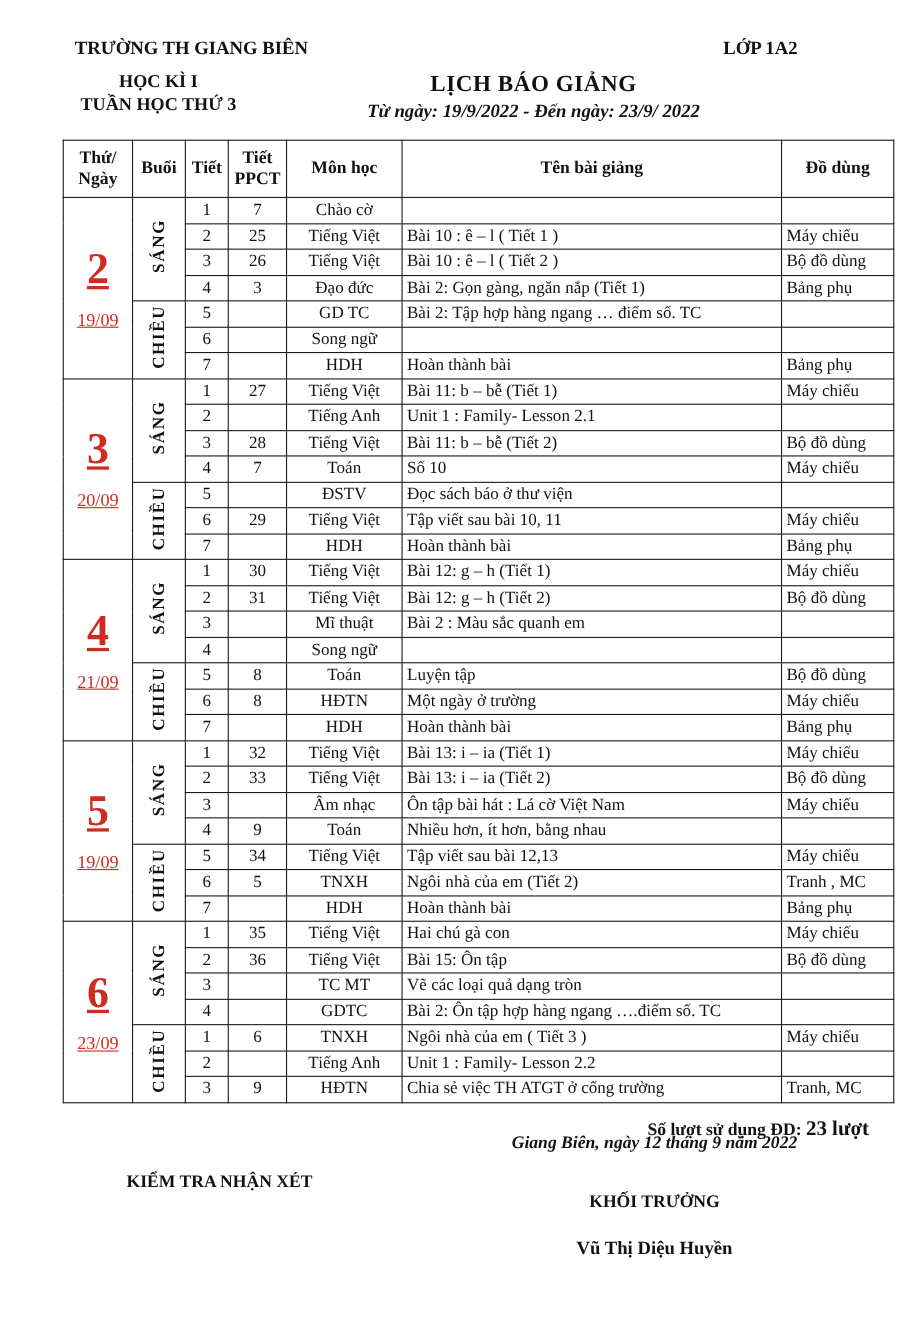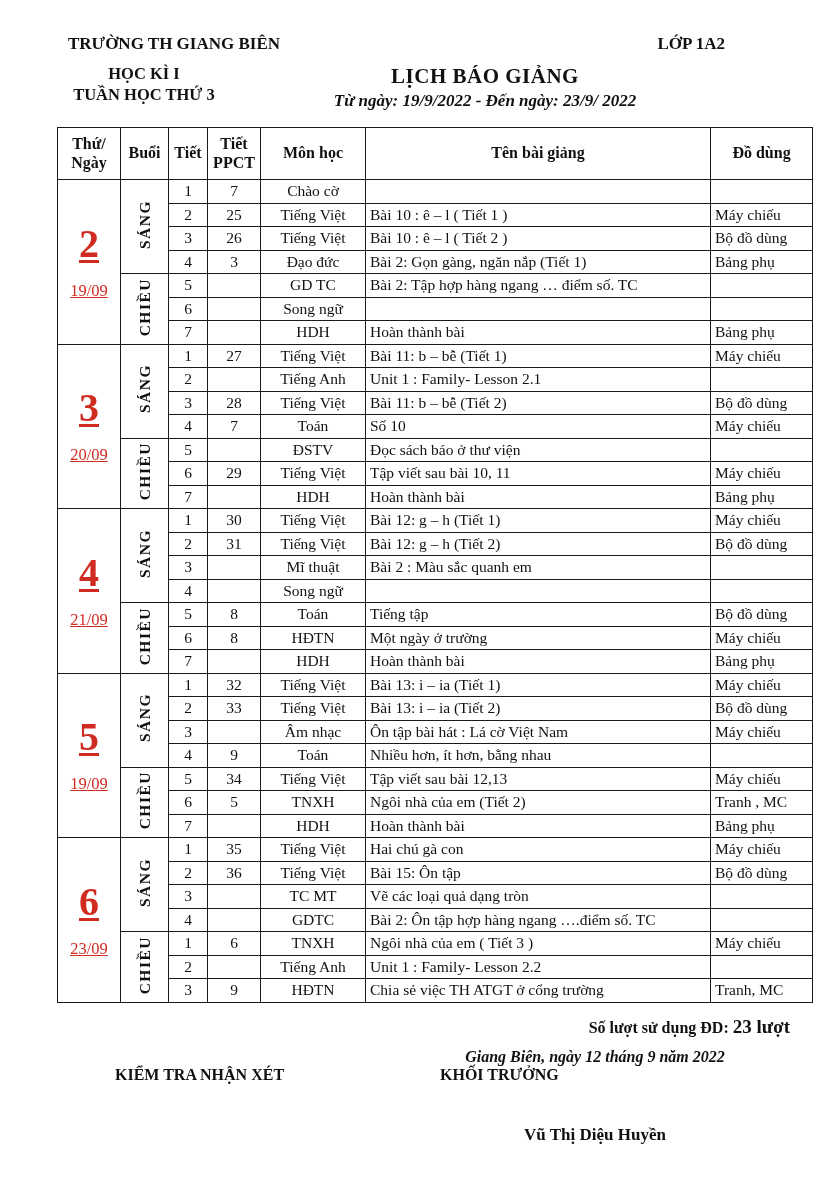--- a/index.html
+++ b/index.html
@@ -63,25 +63,25 @@
     display: inline-block; line-height: 1;
   }
   td.c-center { text-align: center; }
   td.c-left   { text-align: left; padding-left: 7px; }
 
   
   .doc-footer { position: relative; height: 190px; }
   .usage-line { position: absolute; top: 13px; right: 50px; font-weight: bold; font-size: 16px; }
   .usage-value { font-size: 19px; }
   .place-date {
-    position: absolute; top: 45px; left: 440px; width: 310px;
+    position: absolute; top: 28px; left: 440px; width: 310px;
     text-align: center; font-style: italic; font-weight: bold; font-size: 16px;
   }
   .check-label { position: absolute; top: 63px; left: 115px; font-weight: bold; font-size: 16px; }
-  .leader-label { position: absolute; top: 63px; left: 440px; width: 310px; font-weight: bold; font-size: 16px; }
+  .leader-label { position: absolute; top: 81px; left: 440px; width: 310px; text-align: center; font-weight: bold; font-size: 16px; }
   .signature { position: absolute; top: 122px; left: 440px; width: 310px; text-align: center; font-weight: bold; font-size: 17px; }
 </style>
 </head>
 <body>
 
 <div class="page">
 
   <div class="doc-header">
     <div class="hdr-row1">
       <div class="school-name">TRƯỜNG TH GIANG BIÊN</div>
@@ -263,21 +263,21 @@
           <td class="c-center"></td>
           <td class="c-center">Song ngữ</td>
           <td class="c-left"></td>
           <td class="c-left"></td>
         </tr>
         <tr>
           <td class="session-cell" rowspan="3"><span class="session-label">CHIỀU</span></td>
           <td class="c-center">5</td>
           <td class="c-center">8</td>
           <td class="c-center">Toán</td>
-          <td class="c-left">Tiếng tập</td>
+          <td class="c-left">Luyện tập</td>
           <td class="c-left">Bộ đồ dùng</td>
         </tr>
         <tr>
           <td class="c-center">6</td>
           <td class="c-center">8</td>
           <td class="c-center">HĐTN</td>
           <td class="c-left">Một ngày ở trường</td>
           <td class="c-left">Máy chiếu</td>
         </tr>
         <tr>

